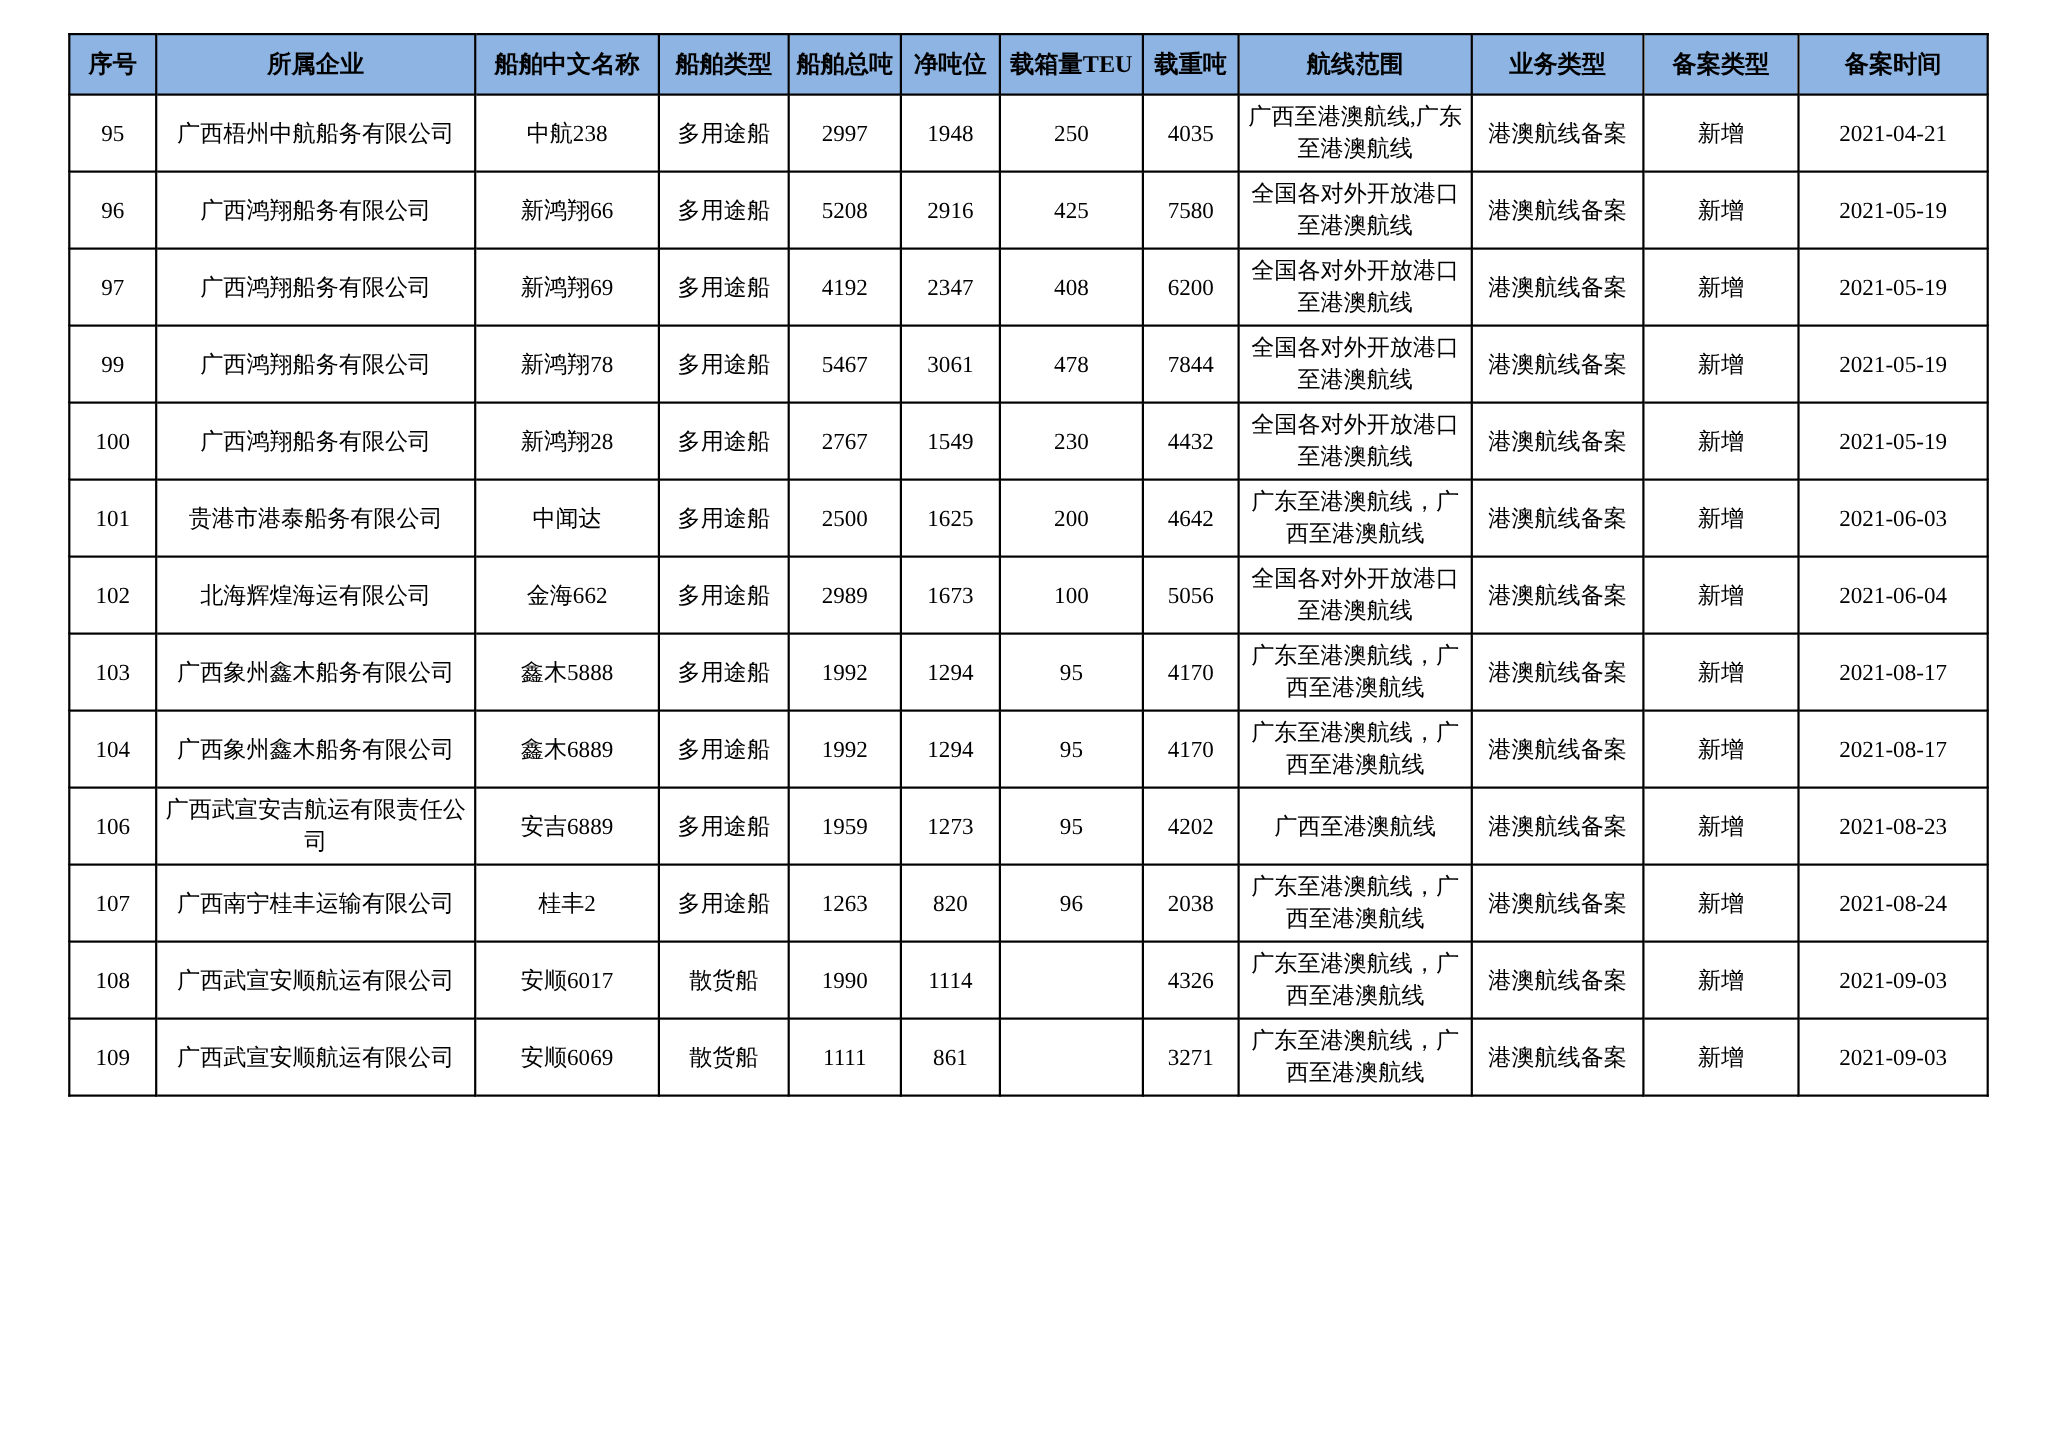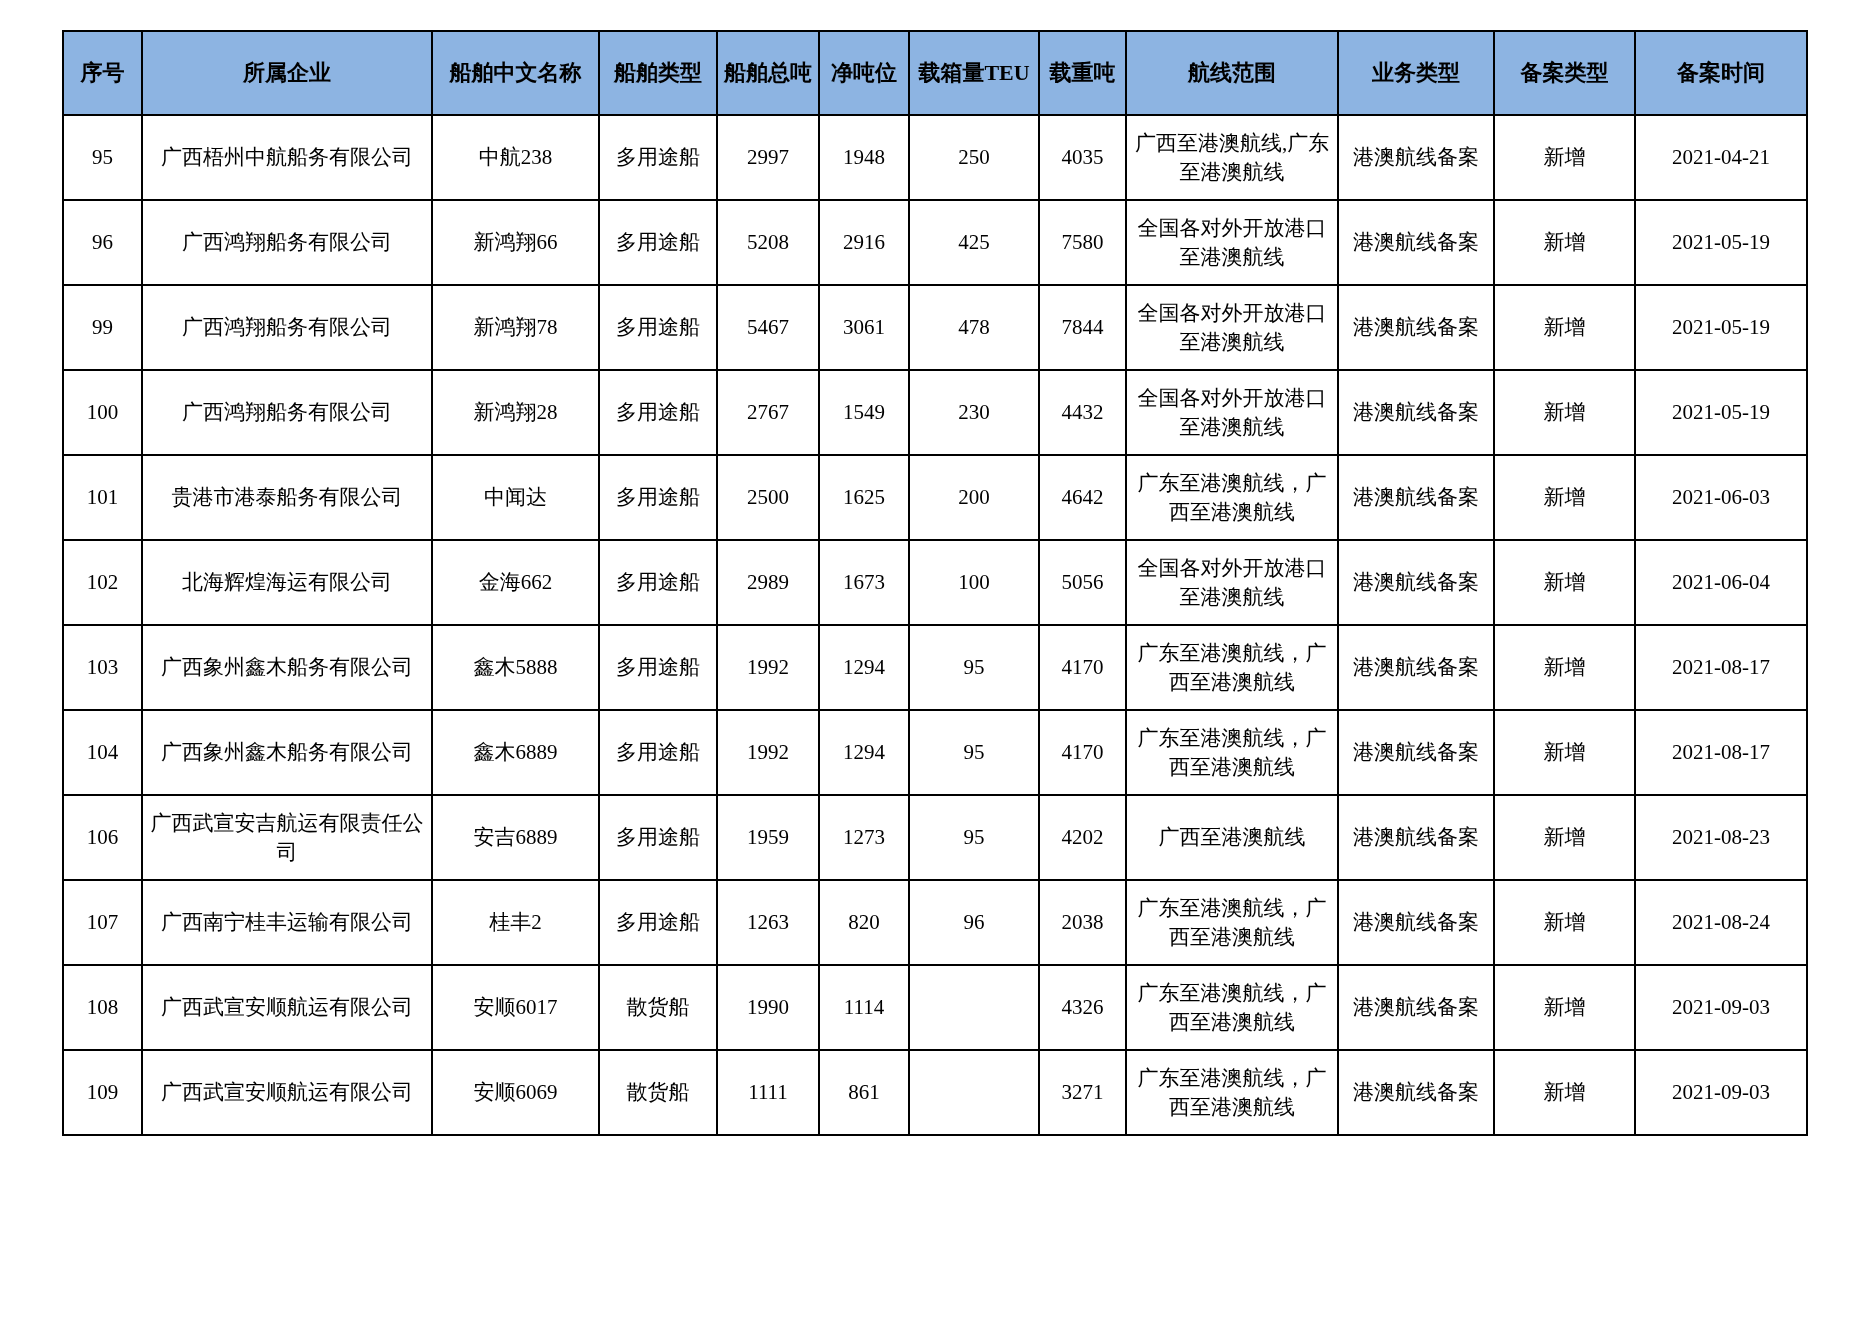--- a/index.html
+++ b/index.html
@@ -22,22 +22,22 @@
   }
   table.records th, table.records td {
     border: 2px solid #000000;
     text-align: center;
     vertical-align: middle;
     font-size: 21px;
     line-height: 1.38;
     padding: 0 4px;
     overflow: hidden;
   }
-  table.records thead tr { height: 84px; margin-left: 12px; }
-  table.records tbody tr { height: 85px; }
+  table.records thead tr { height: 55px; margin-left: 12px; }
+  table.records tbody tr { height: 70px; }
   table.records th {
     background: #8DB4E2;
     font-weight: bold;
     font-size: 22px;
   }
   
   col.w-index     { width: 79px; }
   col.w-company   { width: 290px; }
   col.w-ship_name { width: 167px; }
   col.w-ship_type { width: 118px; }
@@ -112,20 +112,34 @@
           <td class="col-gross_tonnage">5208</td>
           <td class="col-net_tonnage">2916</td>
           <td class="col-teu">425</td>
           <td class="col-deadweight">7580</td>
           <td class="col-route">全国各对外开放港口至港澳航线</td>
           <td class="col-business_type">港澳航线备案</td>
           <td class="col-record_type">新增</td>
           <td class="col-record_date">2021-05-19</td>
         </tr>
         <tr>
+          <td class="col-index">97</td>
+          <td class="col-company">广西鸿翔船务有限公司</td>
+          <td class="col-ship_name">新鸿翔69</td>
+          <td class="col-ship_type">多用途船</td>
+          <td class="col-gross_tonnage">4192</td>
+          <td class="col-net_tonnage">2347</td>
+          <td class="col-teu">408</td>
+          <td class="col-deadweight">6200</td>
+          <td class="col-route">全国各对外开放港口至港澳航线</td>
+          <td class="col-business_type">港澳航线备案</td>
+          <td class="col-record_type">新增</td>
+          <td class="col-record_date">2021-05-19</td>
+        </tr>
+        <tr>
           <td class="col-index">99</td>
           <td class="col-company">广西鸿翔船务有限公司</td>
           <td class="col-ship_name">新鸿翔78</td>
           <td class="col-ship_type">多用途船</td>
           <td class="col-gross_tonnage">5467</td>
           <td class="col-net_tonnage">3061</td>
           <td class="col-teu">478</td>
           <td class="col-deadweight">7844</td>
           <td class="col-route">全国各对外开放港口至港澳航线</td>
           <td class="col-business_type">港澳航线备案</td>

